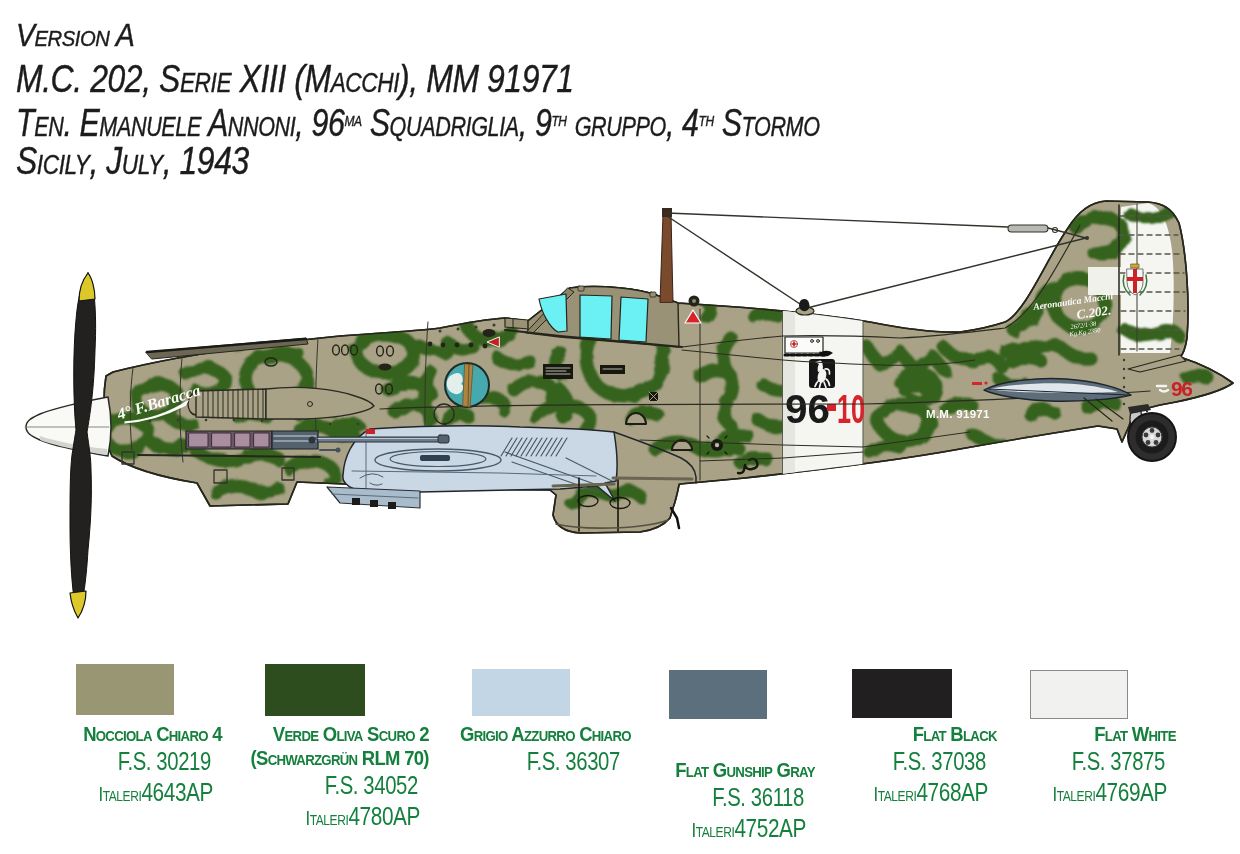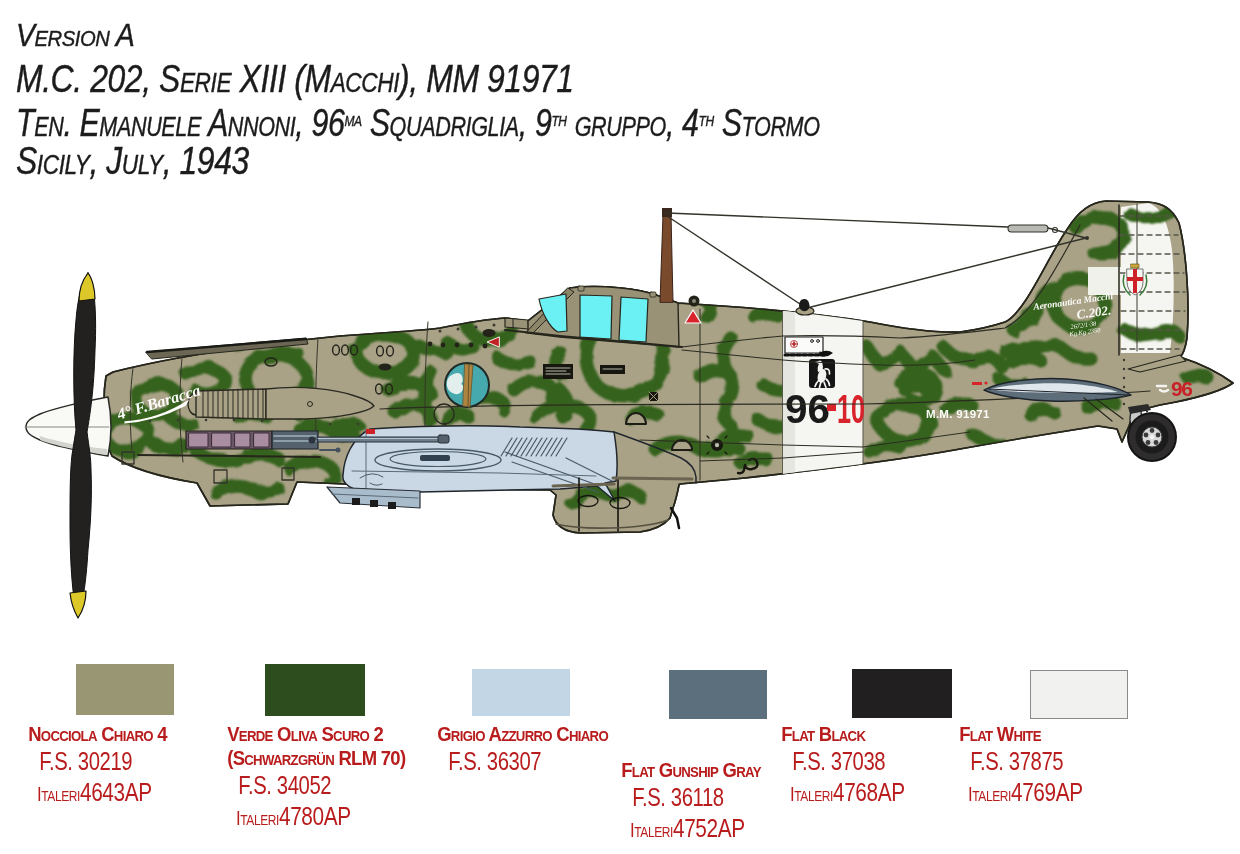--- a/index.html
+++ b/index.html
@@ -1,21 +1,21 @@
 <!DOCTYPE html>
 <html><head>
 <meta charset="utf-8">
 <style>
 html,body{margin:0;padding:0;background:#ffffff;width:1240px;height:854px;overflow:hidden}
 body{font-family:"Liberation Sans",sans-serif;position:relative}
 .toptext{position:absolute;left:16px;color:#1c1c1c;font-style:italic;font-variant:small-caps;letter-spacing:-0.5px;transform:scaleX(0.84);transform-origin:0 0;white-space:nowrap;-webkit-text-stroke:0.4px #1c1c1c}
 .t1{font-size:31px;line-height:40px}
 .t2{font-size:38px;line-height:44px}
 sup{font-size:55%;vertical-align:baseline;position:relative;top:-0.5em;line-height:0}
-.swl{position:absolute;width:220px;text-align:left;color:#b91c1c}
+.swl{position:absolute;width:220px;text-align:right;color:#15803d}
 .swname{font-weight:bold;font-size:21px;font-variant:small-caps;letter-spacing:-0.8px;transform:scaleX(0.88);transform-origin:center}
 .swfs{font-size:26px;letter-spacing:-0.5px;transform:scaleX(0.78);transform-origin:center}
 .swit{font-size:26px;letter-spacing:-0.5px;transform:scaleX(0.80);transform-origin:center}
 .swit .it{font-variant:small-caps;font-size:21px}
 .sw{position:absolute}
 </style>
 </head>
 <body>
 
 <div class="toptext t1" style="top:16px;transform:scaleX(0.92)">Version A</div>
@@ -449,41 +449,41 @@
 <div class="sw" style="left:852px;top:669px;width:100px;height:49px;background:#211f1f"></div>
 
 <div class="sw" style="left:1030px;top:670px;width:98px;height:49px;background:#f1f1ef;border:1px solid #8a8a8a;box-sizing:border-box"></div>
 
 <div class="swl" style="left:15px;top:722px">
 <div class="swname">Nocciola Chiaro 4</div>
 <div class="swfs">F.S. 30219</div>
 <div class="swit"><span class="it">Italeri</span>4643AP</div>
 </div>
 
-<div class="swl" style="left:214px;top:722px">
+<div class="swl" style="left:222px;top:722px">
 <div class="swname">Verde Oliva Scuro 2</div>
 <div class="swname">(Schwarzgrün RLM 70)</div>
 <div class="swfs">F.S. 34052</div>
 <div class="swit"><span class="it">Italeri</span>4780AP</div>
 </div>
 
 <div class="swl" style="left:424px;top:722px">
 <div class="swname">Grigio Azzurro Chiaro</div>
 <div class="swfs">F.S. 36307</div>
 </div>
 
 <div class="swl" style="left:608px;top:758px">
 <div class="swname">Flat Gunship Gray</div>
 <div class="swfs">F.S. 36118</div>
 <div class="swit"><span class="it">Italeri</span>4752AP</div>
 </div>
 
-<div class="swl" style="left:768px;top:722px">
+<div class="swl" style="left:790px;top:722px">
 <div class="swname">Flat Black</div>
 <div class="swfs">F.S. 37038</div>
 <div class="swit"><span class="it">Italeri</span>4768AP</div>
 </div>
 
-<div class="swl" style="left:946px;top:722px">
+<div class="swl" style="left:969px;top:722px">
 <div class="swname">Flat White</div>
 <div class="swfs">F.S. 37875</div>
 <div class="swit"><span class="it">Italeri</span>4769AP</div>
 </div>
 
 </body></html>

